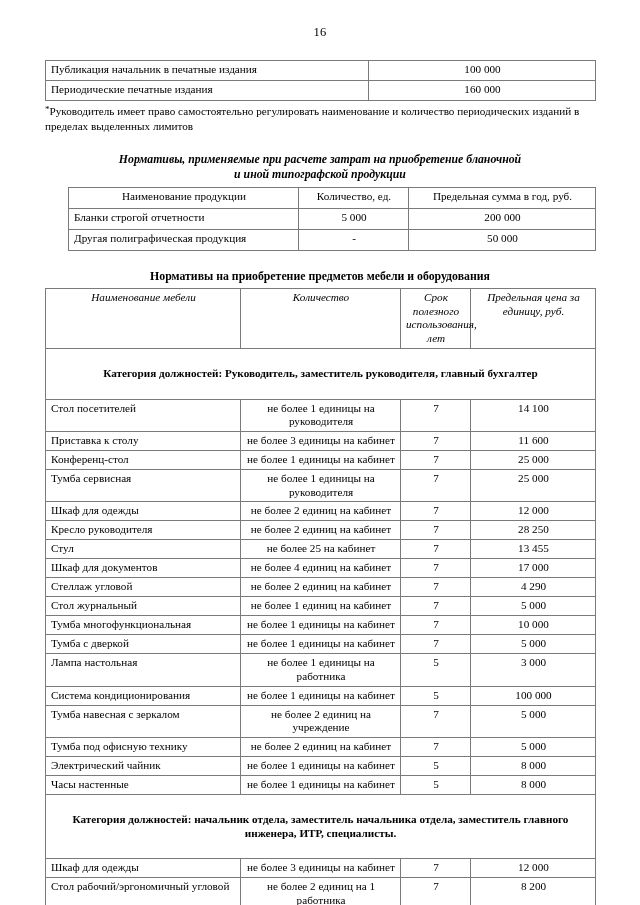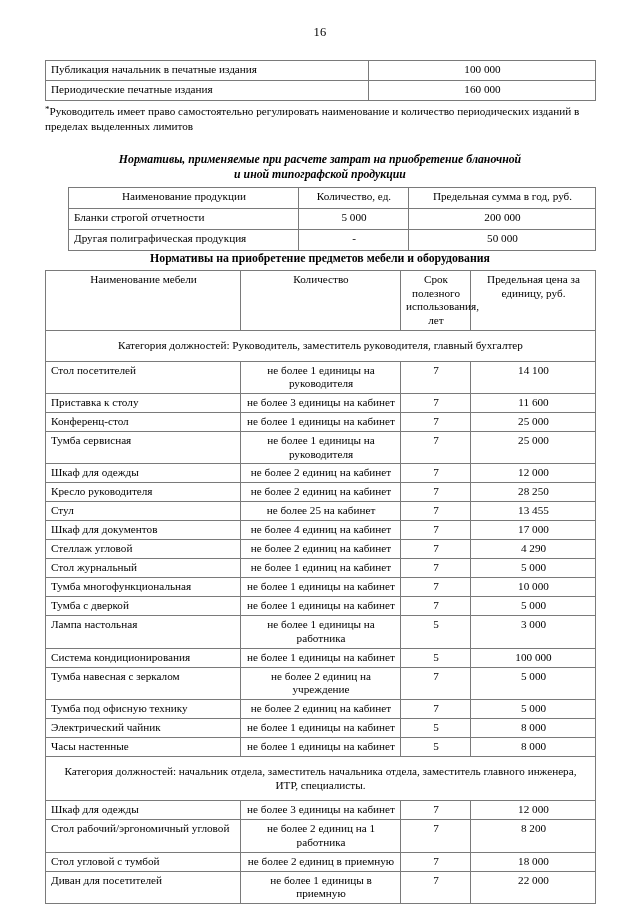--- a/index.html
+++ b/index.html
@@ -68,21 +68,21 @@
   
   .section-title {
     font-weight: bold;
     font-size: 11.8px;
     text-align: center;
     line-height: 1.3;
     margin: 0;
     padding: 0 45px;
   }
   .st-1 { margin-top: 19px; margin-bottom: 4px; font-style: italic; }
-  .st-2 { margin-bottom: 4px; }
+  .st-2 { margin-top: 18px; margin-bottom: 4px; }
 
   
   .t-print {
     width: 527px;
     margin: 0 0 0 68px;
   }
   .t-print .col-a { width: 230px; }
   .t-print .col-b { width: 110px; }
   .t-print .col-c { width: 187px; }
   .t-print td { height: 16px; }
@@ -93,25 +93,26 @@
     margin: 0 0 0 45px;
   }
   .t-furn .col-1 { width: 195px; }
   .t-furn .col-2 { width: 160px; }
   .t-furn .col-3 { width: 70px; }
   .t-furn .col-4 { width: 125px; }
   .t-furn thead td {
     text-align: center;
     vertical-align: top;
   }
-  .t-furn .head-cell-tall { height: 54px; }
+  .t-furn .head-cell-tall { height: 54px; font-style: italic; }
   .t-furn td { height: 14px; }
   .t-furn .cat-row td {
     text-align: center;
-    padding: 8px 6px;
+    padding: 18px 6px;
+    font-weight: bold;
   }
 </style>
 </head>
 <body>
 
 <div class="page">
 
   <div class="page-number">16</div>
 
   <table class="t-media">

